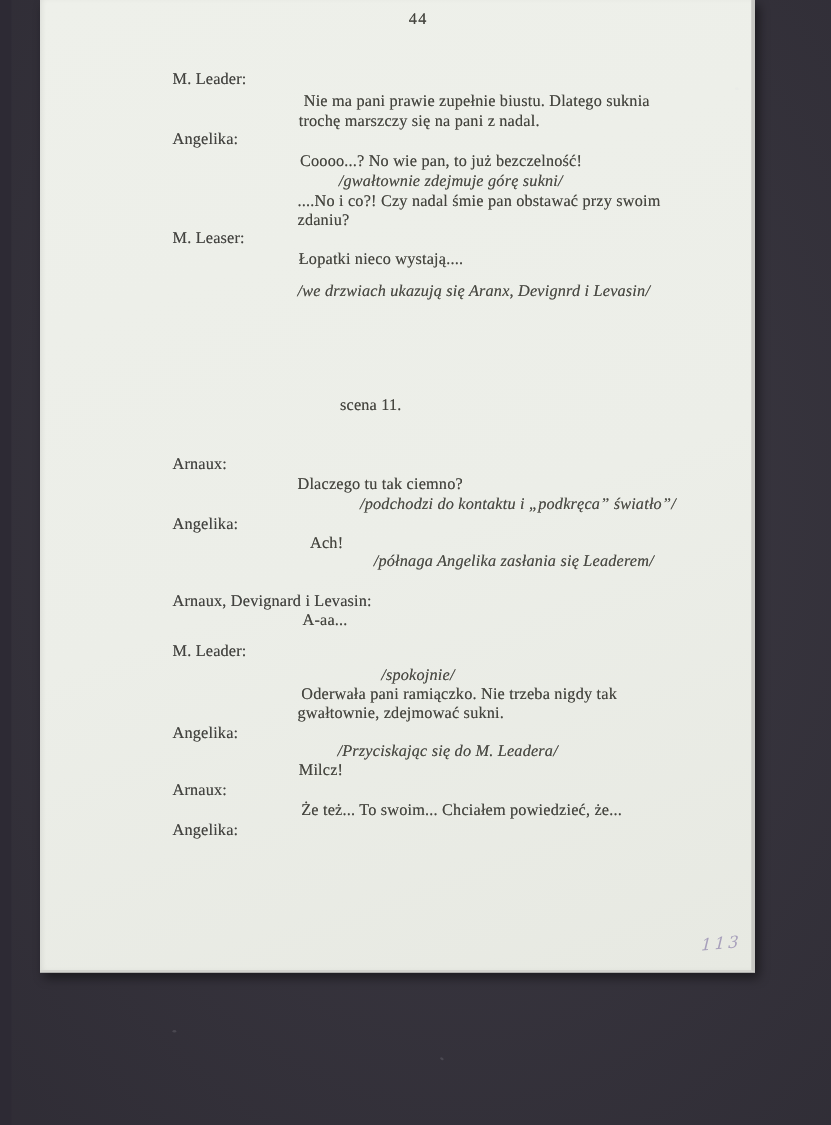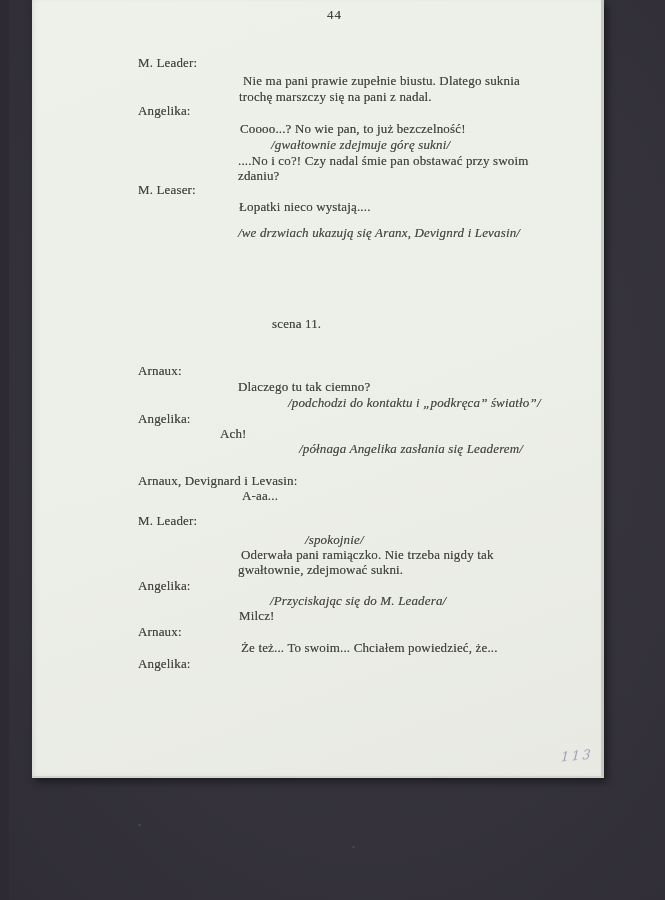--- a/index.html
+++ b/index.html
@@ -75,21 +75,21 @@
       <div class="line dialogue" style="left: 238px; top: 153px;">....No i co?! Czy nadal śmie pan obstawać przy swoim</div>
       <div class="line dialogue" style="left: 238px; top: 168px;">zdaniu?</div>
       <div class="line speaker" style="left: 138px; top: 182px;">M. Leaser:</div>
       <div class="line dialogue" style="left: 239px; top: 199px;">Łopatki nieco wystają....</div>
       <div class="line direction" style="left: 238px; top: 225px;">/we drzwiach ukazują się Aranx, Devignrd i Levasin/</div>
       <div class="line heading" style="left: 272px; top: 316px;">scena 11.</div>
       <div class="line speaker" style="left: 138px; top: 363px;">Arnaux:</div>
       <div class="line dialogue" style="left: 238px; top: 379px;">Dlaczego tu tak ciemno?</div>
       <div class="line direction" style="left: 288px; top: 395px;">/podchodzi do kontaktu i „podkręca” światło”/</div>
       <div class="line speaker" style="left: 138px; top: 411px;">Angelika:</div>
-      <div class="line dialogue" style="left: 220px; top: 426px; text-align: center;">Ach!</div>
+      <div class="line dialogue" style="left: 248px; top: 426px; text-align: center;">Ach!</div>
       <div class="line direction" style="left: 271px; top: 441px; margin-left: 28px;">/półnaga Angelika zasłania się Leaderem/</div>
       <div class="line speaker" style="left: 138px; top: 473px;">Arnaux, Devignard i Levasin:</div>
       <div class="line dialogue" style="left: 242px; top: 488px;">A-aa...</div>
       <div class="line speaker" style="left: 138px; top: 513px;">M. Leader:</div>
       <div class="line direction" style="left: 305px; top: 532px;">/spokojnie/</div>
       <div class="line dialogue" style="left: 241px; top: 547px;">Oderwała pani ramiączko. Nie trzeba nigdy tak</div>
       <div class="line dialogue" style="left: 238px; top: 562px;">gwałtownie, zdejmować sukni.</div>
       <div class="line speaker" style="left: 138px; top: 578px;">Angelika:</div>
       <div class="line direction" style="left: 270px; top: 593px; text-align: right;">/Przyciskając się do M. Leadera/</div>
       <div class="line dialogue" style="left: 239px; top: 608px;">Milcz!</div>

